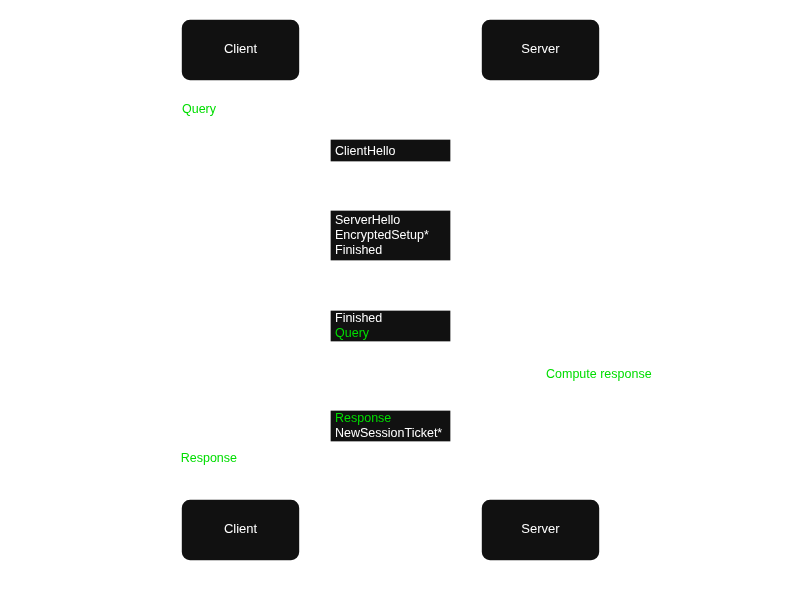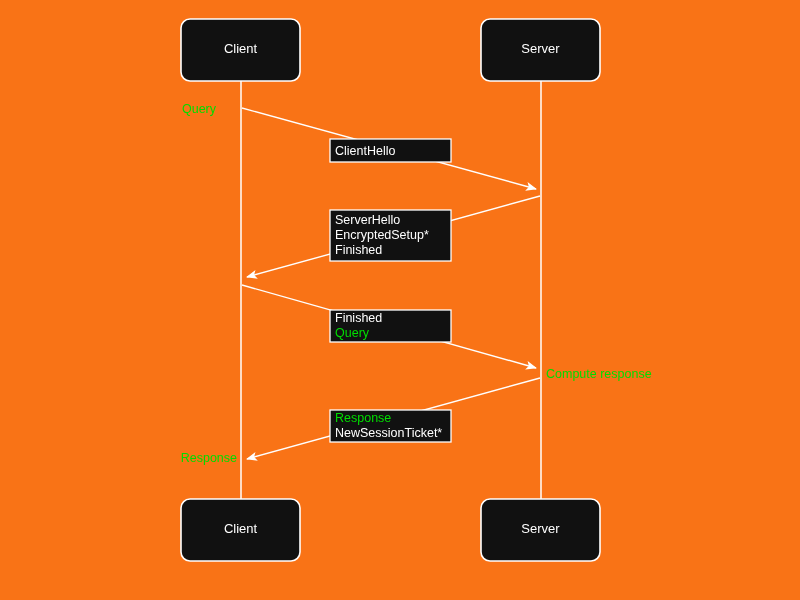--- a/index.html
+++ b/index.html
@@ -10,21 +10,21 @@
   body {
     width: 800px;
     height: 600px;
     overflow: hidden;
     font-family: "Liberation Sans", sans-serif;
   }
   #diagram-root {
     position: relative;
     width: 800px;
     height: 600px;
-    background: #f97316;
+    background: #ffffff;
   }
   svg.diagram-canvas {
     position: absolute;
     top: 0;
     left: 0;
     width: 800px;
     height: 600px;
   }
   .actor-box-rect {
     fill: #111111;

